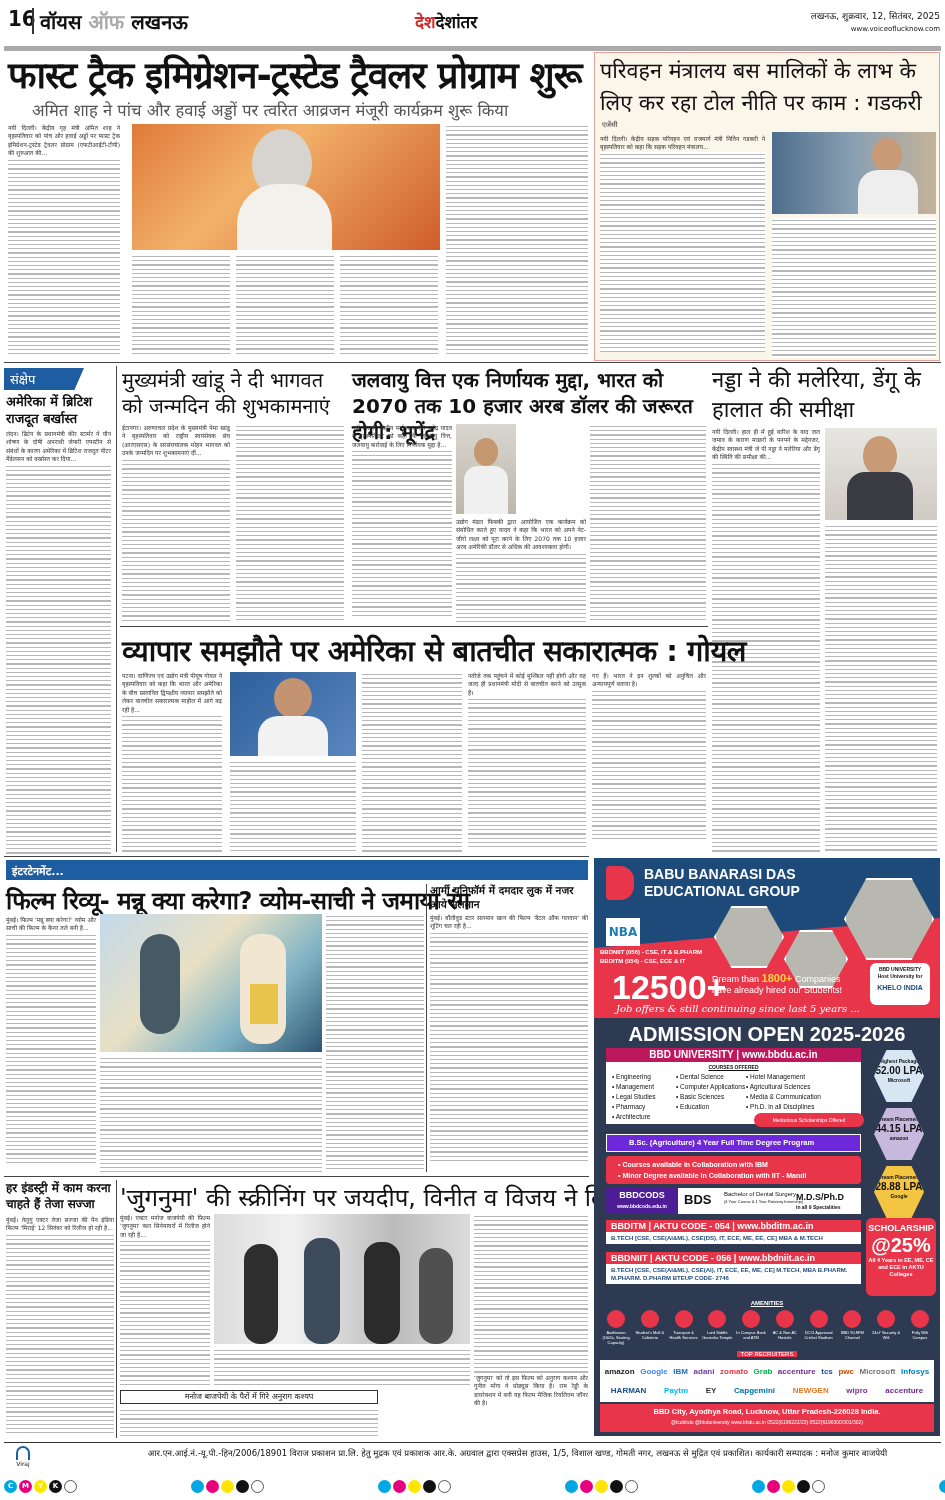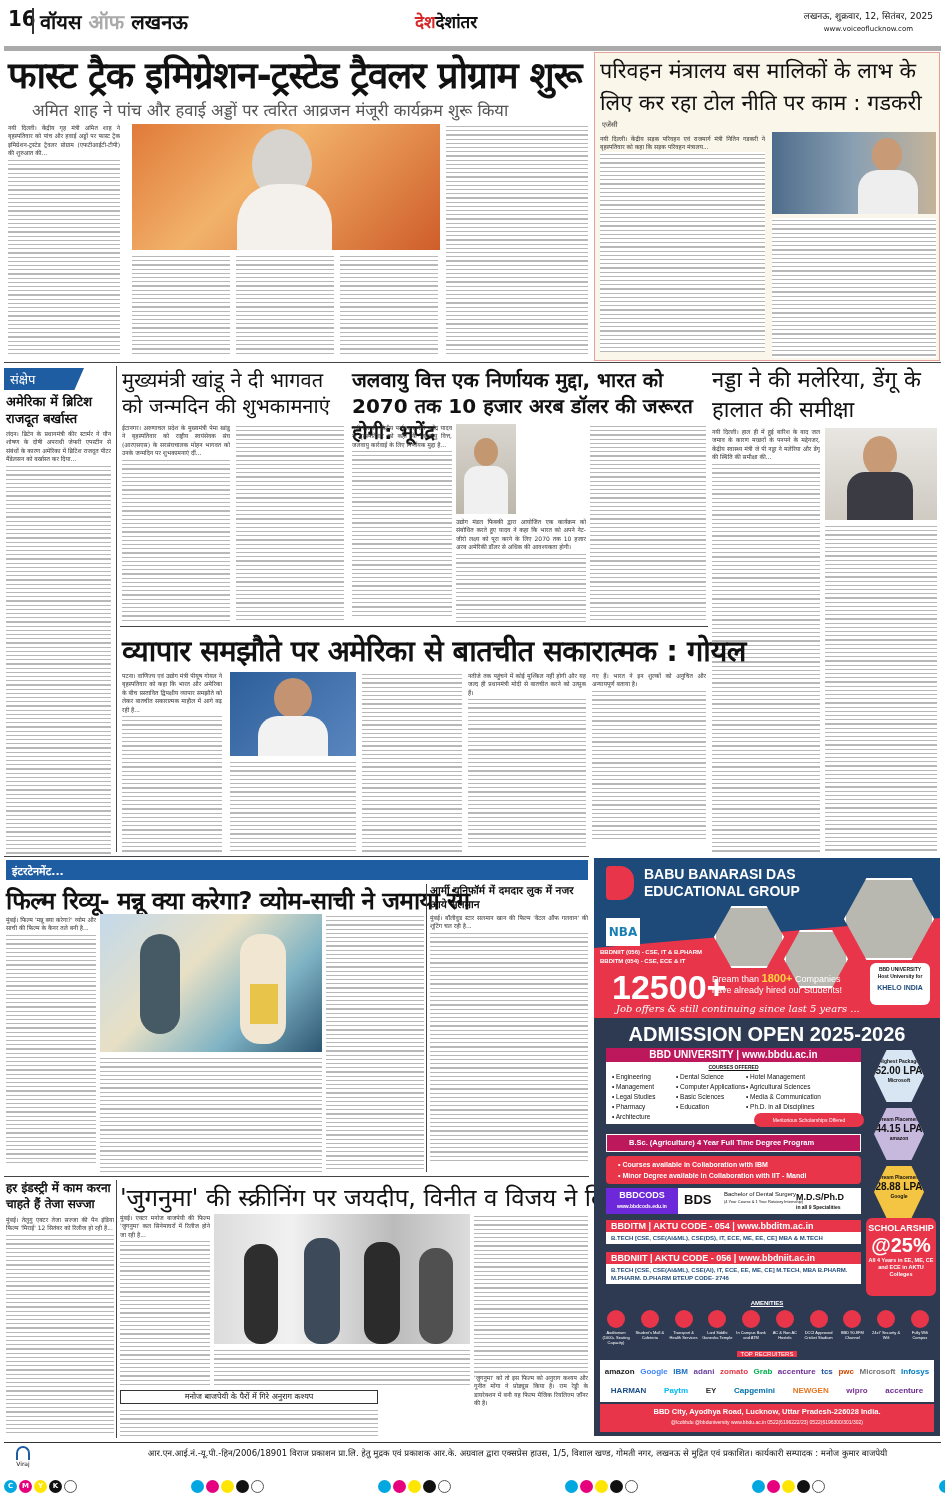--- a/index.html
+++ b/index.html
@@ -5,21 +5,21 @@
 *{box-sizing:border-box;margin:0;padding:0}
 body{width:945px;height:1500px;background:#fff;font-family:"DejaVu Sans",sans-serif;color:#111;position:relative;overflow:hidden}
 .abs{position:absolute}
 .masthead{left:0;top:0;width:945px;height:46px}
 .pgnum{left:8px;top:6px;font-size:22px;font-weight:bold;font-family:"DejaVu Sans Condensed","DejaVu Sans",sans-serif}
 .pgsep{left:32px;top:8px;width:2px;height:26px;background:#333}
 .paper{left:40px;top:8px;font-size:20px;font-weight:bold}
 .paper .mid{color:#aaa}
 .section{left:415px;top:10px;font-size:17px;font-weight:bold}
 .section .red{color:#d62828}
-.dateline{right:12px;top:10px;font-size:9px;text-align:center;line-height:13px}
+.dateline{right:5px;top:10px;font-size:9px;text-align:right;line-height:13px}
 .rule{left:4px;top:46px;width:937px;height:5px;background:#aaa}
 .text{font-size:6px;line-height:8.4px;color:#333;text-align:justify;overflow:hidden}
 .colfill{background-image:repeating-linear-gradient(#fff 0 2px,#b8b8b8 2px 3.2px,#fff 3.2px 4.2px);}
 .photo{background:#999;overflow:hidden}
 .hl-main{left:8px;top:54px;width:582px;font-size:37px;font-weight:bold;letter-spacing:-1px;line-height:44px;white-space:nowrap}
 .sub-main{left:32px;top:98px;font-size:16.5px;color:#555;white-space:nowrap}
 .box-right{left:594px;top:52px;width:346px;height:309px;border:1px solid #e5a199;background:#fbf6ea}
 .hl-right{left:600px;top:55px;width:340px;font-size:21.5px;line-height:32px}
 .byline{left:602px;top:120px;font-size:7px;color:#333}
 .vline{background:#444;width:1px}
@@ -49,26 +49,26 @@
 .more b{color:#ffd23f;font-size:11px}
 .jobs{left:22px;top:145px;color:#fff;font-size:10px;font-style:italic;font-family:"DejaVu Serif",serif}
 .khelo{left:276px;top:105px;width:60px;height:42px;background:#fff;border-radius:6px;font-size:5px;text-align:center;font-weight:bold;padding-top:3px;line-height:7px;font-family:"Liberation Sans",sans-serif}
 .admission{left:0;top:165px;width:346px;text-align:center;color:#fff;font-size:20px;font-weight:bold;font-family:"Liberation Sans",sans-serif}
 .bbdu-bar{left:12px;top:190px;width:255px;height:14px;background:#be185d;color:#fff;font-size:10px;font-weight:bold;text-align:center;line-height:14px;font-family:"Liberation Sans",sans-serif}
 .courses{left:12px;top:204px;width:255px;height:62px;background:#fff;font-family:"Liberation Sans",sans-serif}
 .courses .ttl{text-align:center;font-size:5px;font-weight:bold;text-decoration:underline;padding-top:2px}
 .courses ul{list-style:none;display:grid;grid-template-columns:64px 70px 110px;font-size:6.5px;padding:2px 6px;line-height:10px}
 .courses li:before{content:"• "}
 .scholar-badge{left:160px;top:255px;width:110px;height:14px;background:#e8354a;color:#fff;font-size:5px;border-radius:7px;text-align:center;line-height:14px;font-family:"Liberation Sans",sans-serif}
-.bsc{left:12px;top:276px;width:255px;height:18px;background:#be185d;color:#fff;font-size:7.5px;font-weight:bold;padding:3px 22px;border:1px solid #fff;font-family:"Liberation Sans",sans-serif}
+.bsc{left:12px;top:276px;width:255px;height:18px;background:#6d28d9;color:#fff;font-size:7.5px;font-weight:bold;padding:3px 22px;border:1px solid #fff;font-family:"Liberation Sans",sans-serif}
 .collab{left:12px;top:298px;width:255px;height:28px;background:#e8354a;color:#fff;font-size:7px;font-weight:bold;padding:3px 12px;line-height:11px;border-radius:4px;font-family:"Liberation Sans",sans-serif}
 .pack{width:50px;height:52px;clip-path:polygon(25% 0,75% 0,100% 50%,75% 100%,25% 100%,0 50%);text-align:center;font-size:5px;padding-top:8px;font-weight:bold;font-family:"Liberation Sans",sans-serif;line-height:7px}
 .pack .v{font-size:10px;display:block;line-height:12px}
 .bds{left:12px;top:330px;width:255px;height:26px;background:#fff;font-family:"Liberation Sans",sans-serif}
-.bds .cods{position:absolute;left:0;top:0;width:72px;height:26px;background:#6d28d9;color:#fff;font-size:9px;font-weight:bold;text-align:center;line-height:11px;padding-top:2px}
+.bds .cods{position:absolute;left:0;top:0;width:72px;height:26px;background:#4c1d95;color:#fff;font-size:9px;font-weight:bold;text-align:center;line-height:11px;padding-top:2px}
 .bds .cods small{font-size:5px;display:block}
 .bds .b{position:absolute;left:78px;top:4px;font-size:13px;font-weight:bold}
 .bds .d{position:absolute;left:118px;top:3px;font-size:6px;line-height:7px}
 .bds .m{position:absolute;left:190px;top:4px;font-size:9px;font-weight:bold;line-height:10px}
 .bds .m small{font-size:5px;display:block}
 .inst{left:12px;width:255px;background:#fff;font-family:"Liberation Sans",sans-serif}
 .inst .hd{background:#e8354a;color:#fff;font-size:9px;padding:1px 5px;font-weight:bold}
 .inst .bd{font-size:6px;color:#1e4a7a;padding:2px 5px;font-weight:bold;line-height:8px}
 .sch{left:272px;top:360px;width:70px;height:78px;background:#e8354a;border-radius:6px;color:#fff;text-align:center;font-weight:bold;font-family:"Liberation Sans",sans-serif;padding-top:5px}
 .sch .a{font-size:9px}.sch .b{font-size:20px;line-height:24px}.sch .c{font-size:5.5px;line-height:7px}

